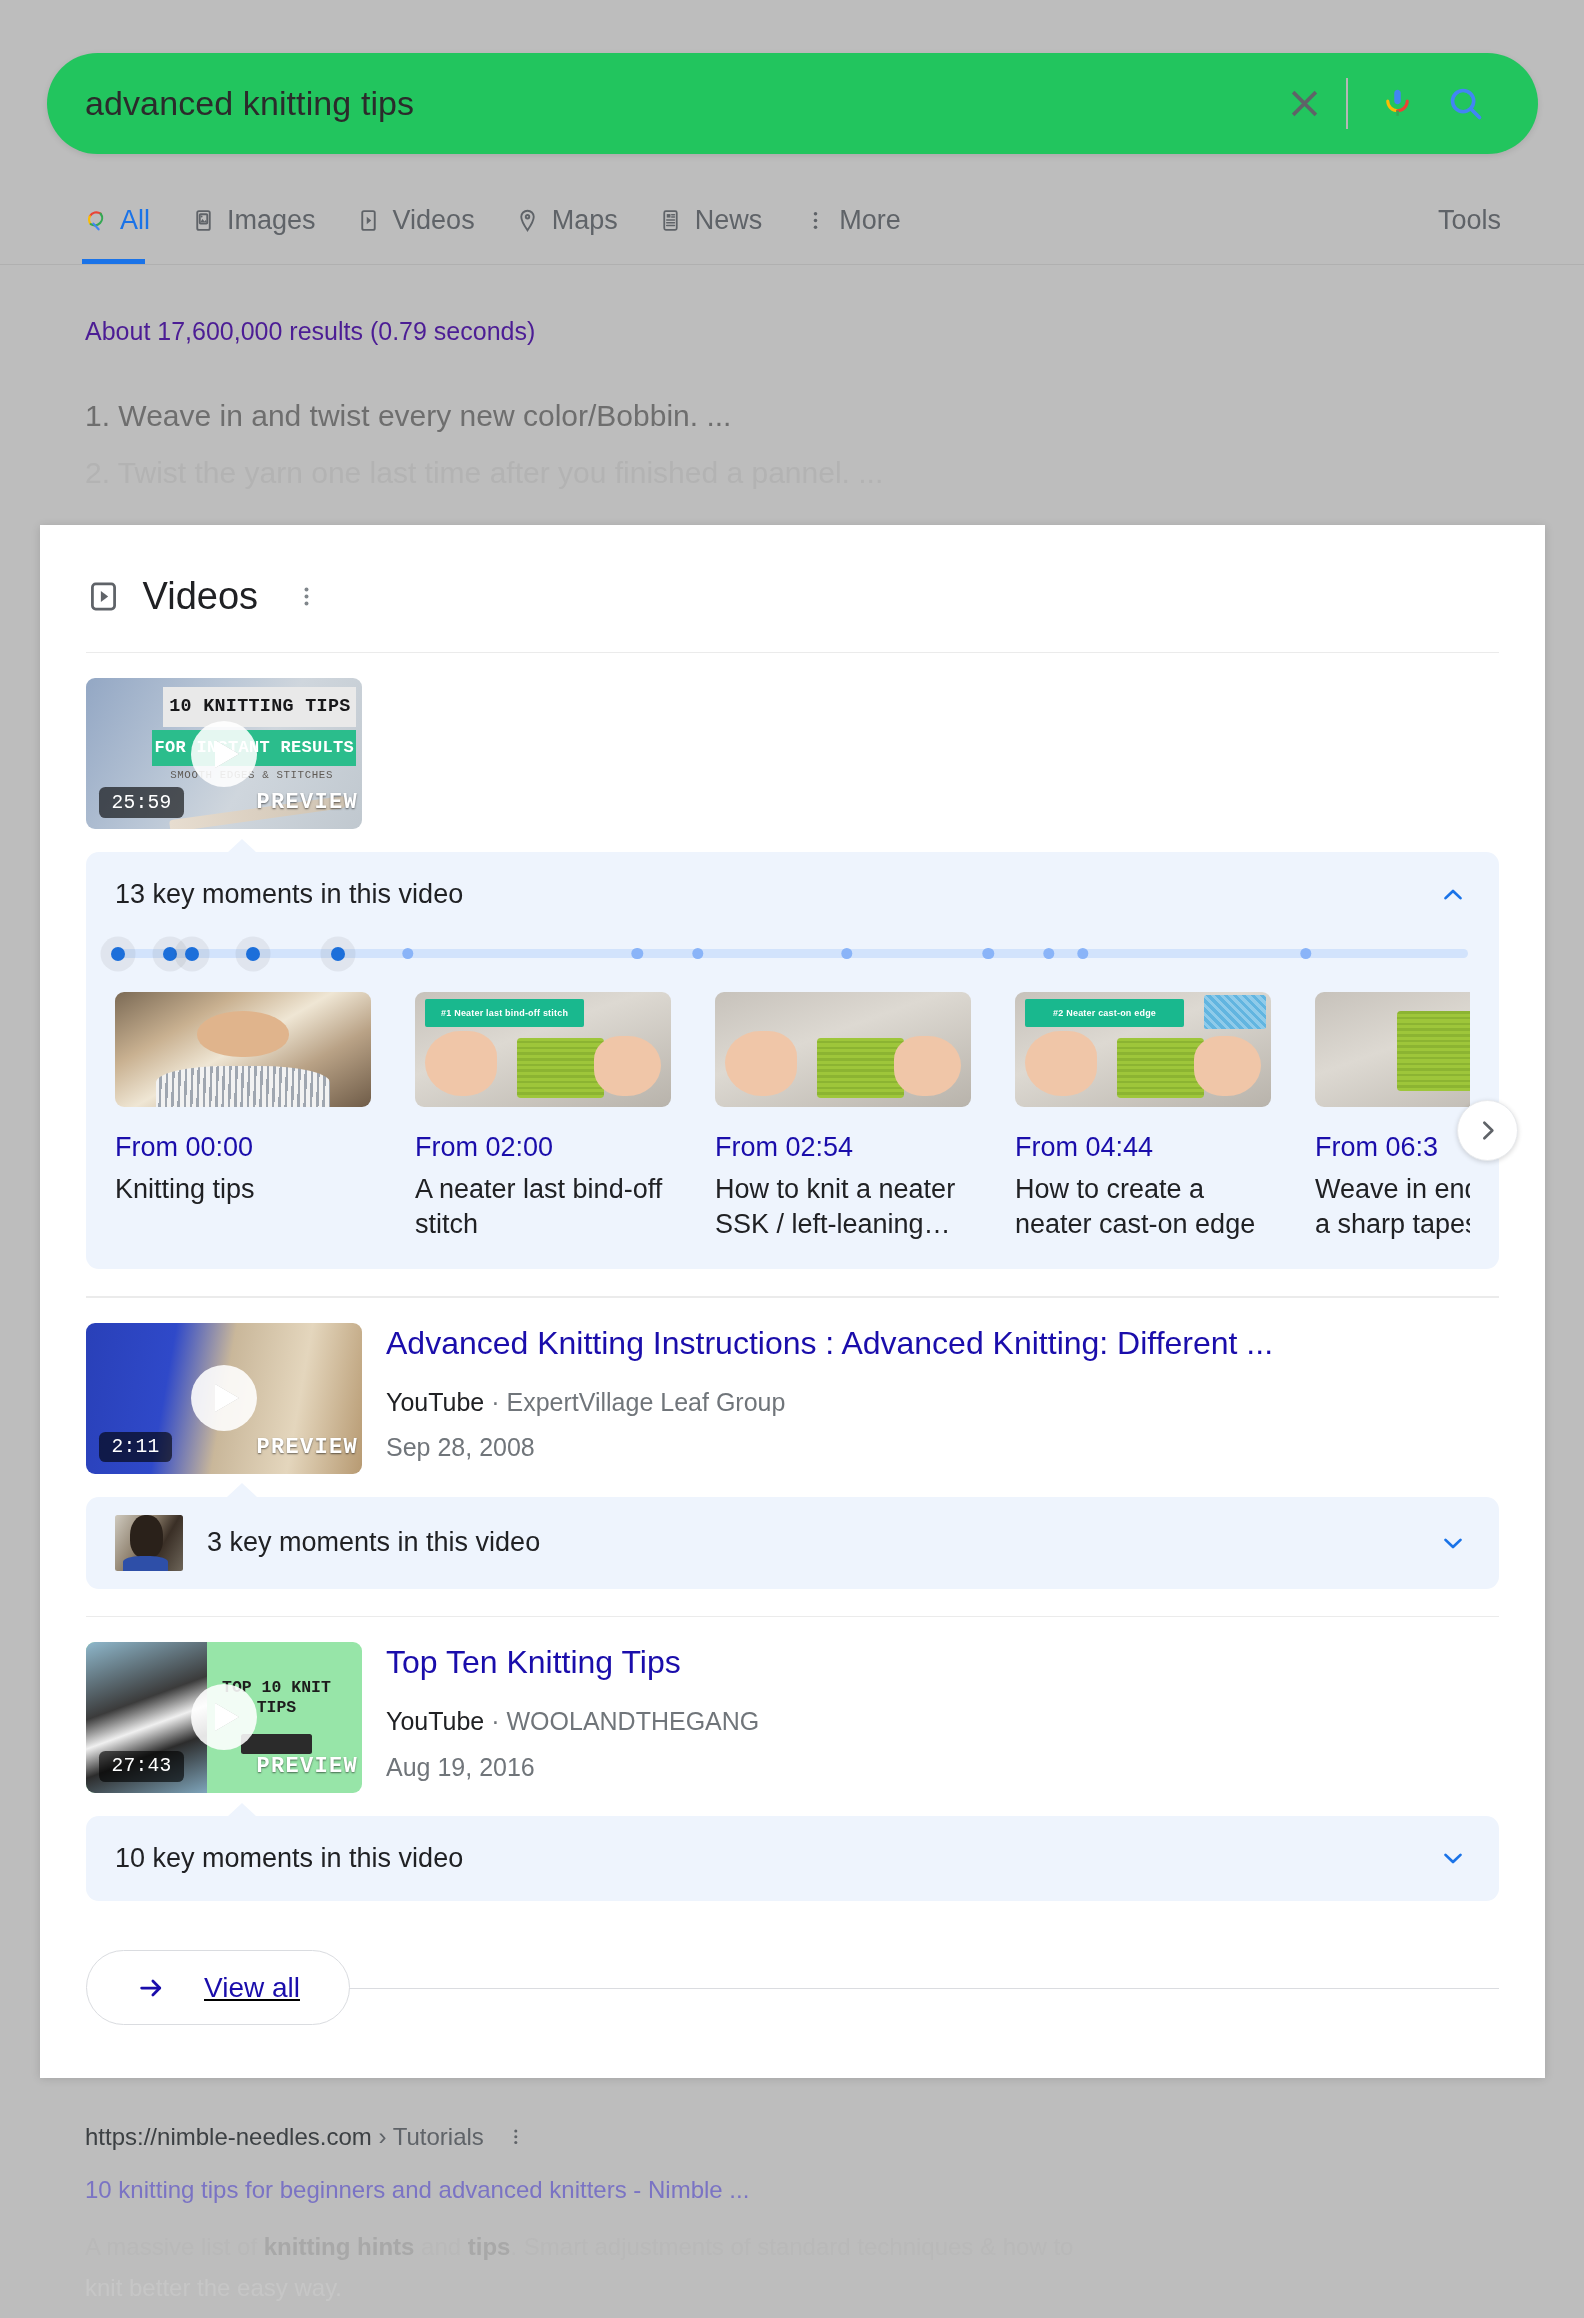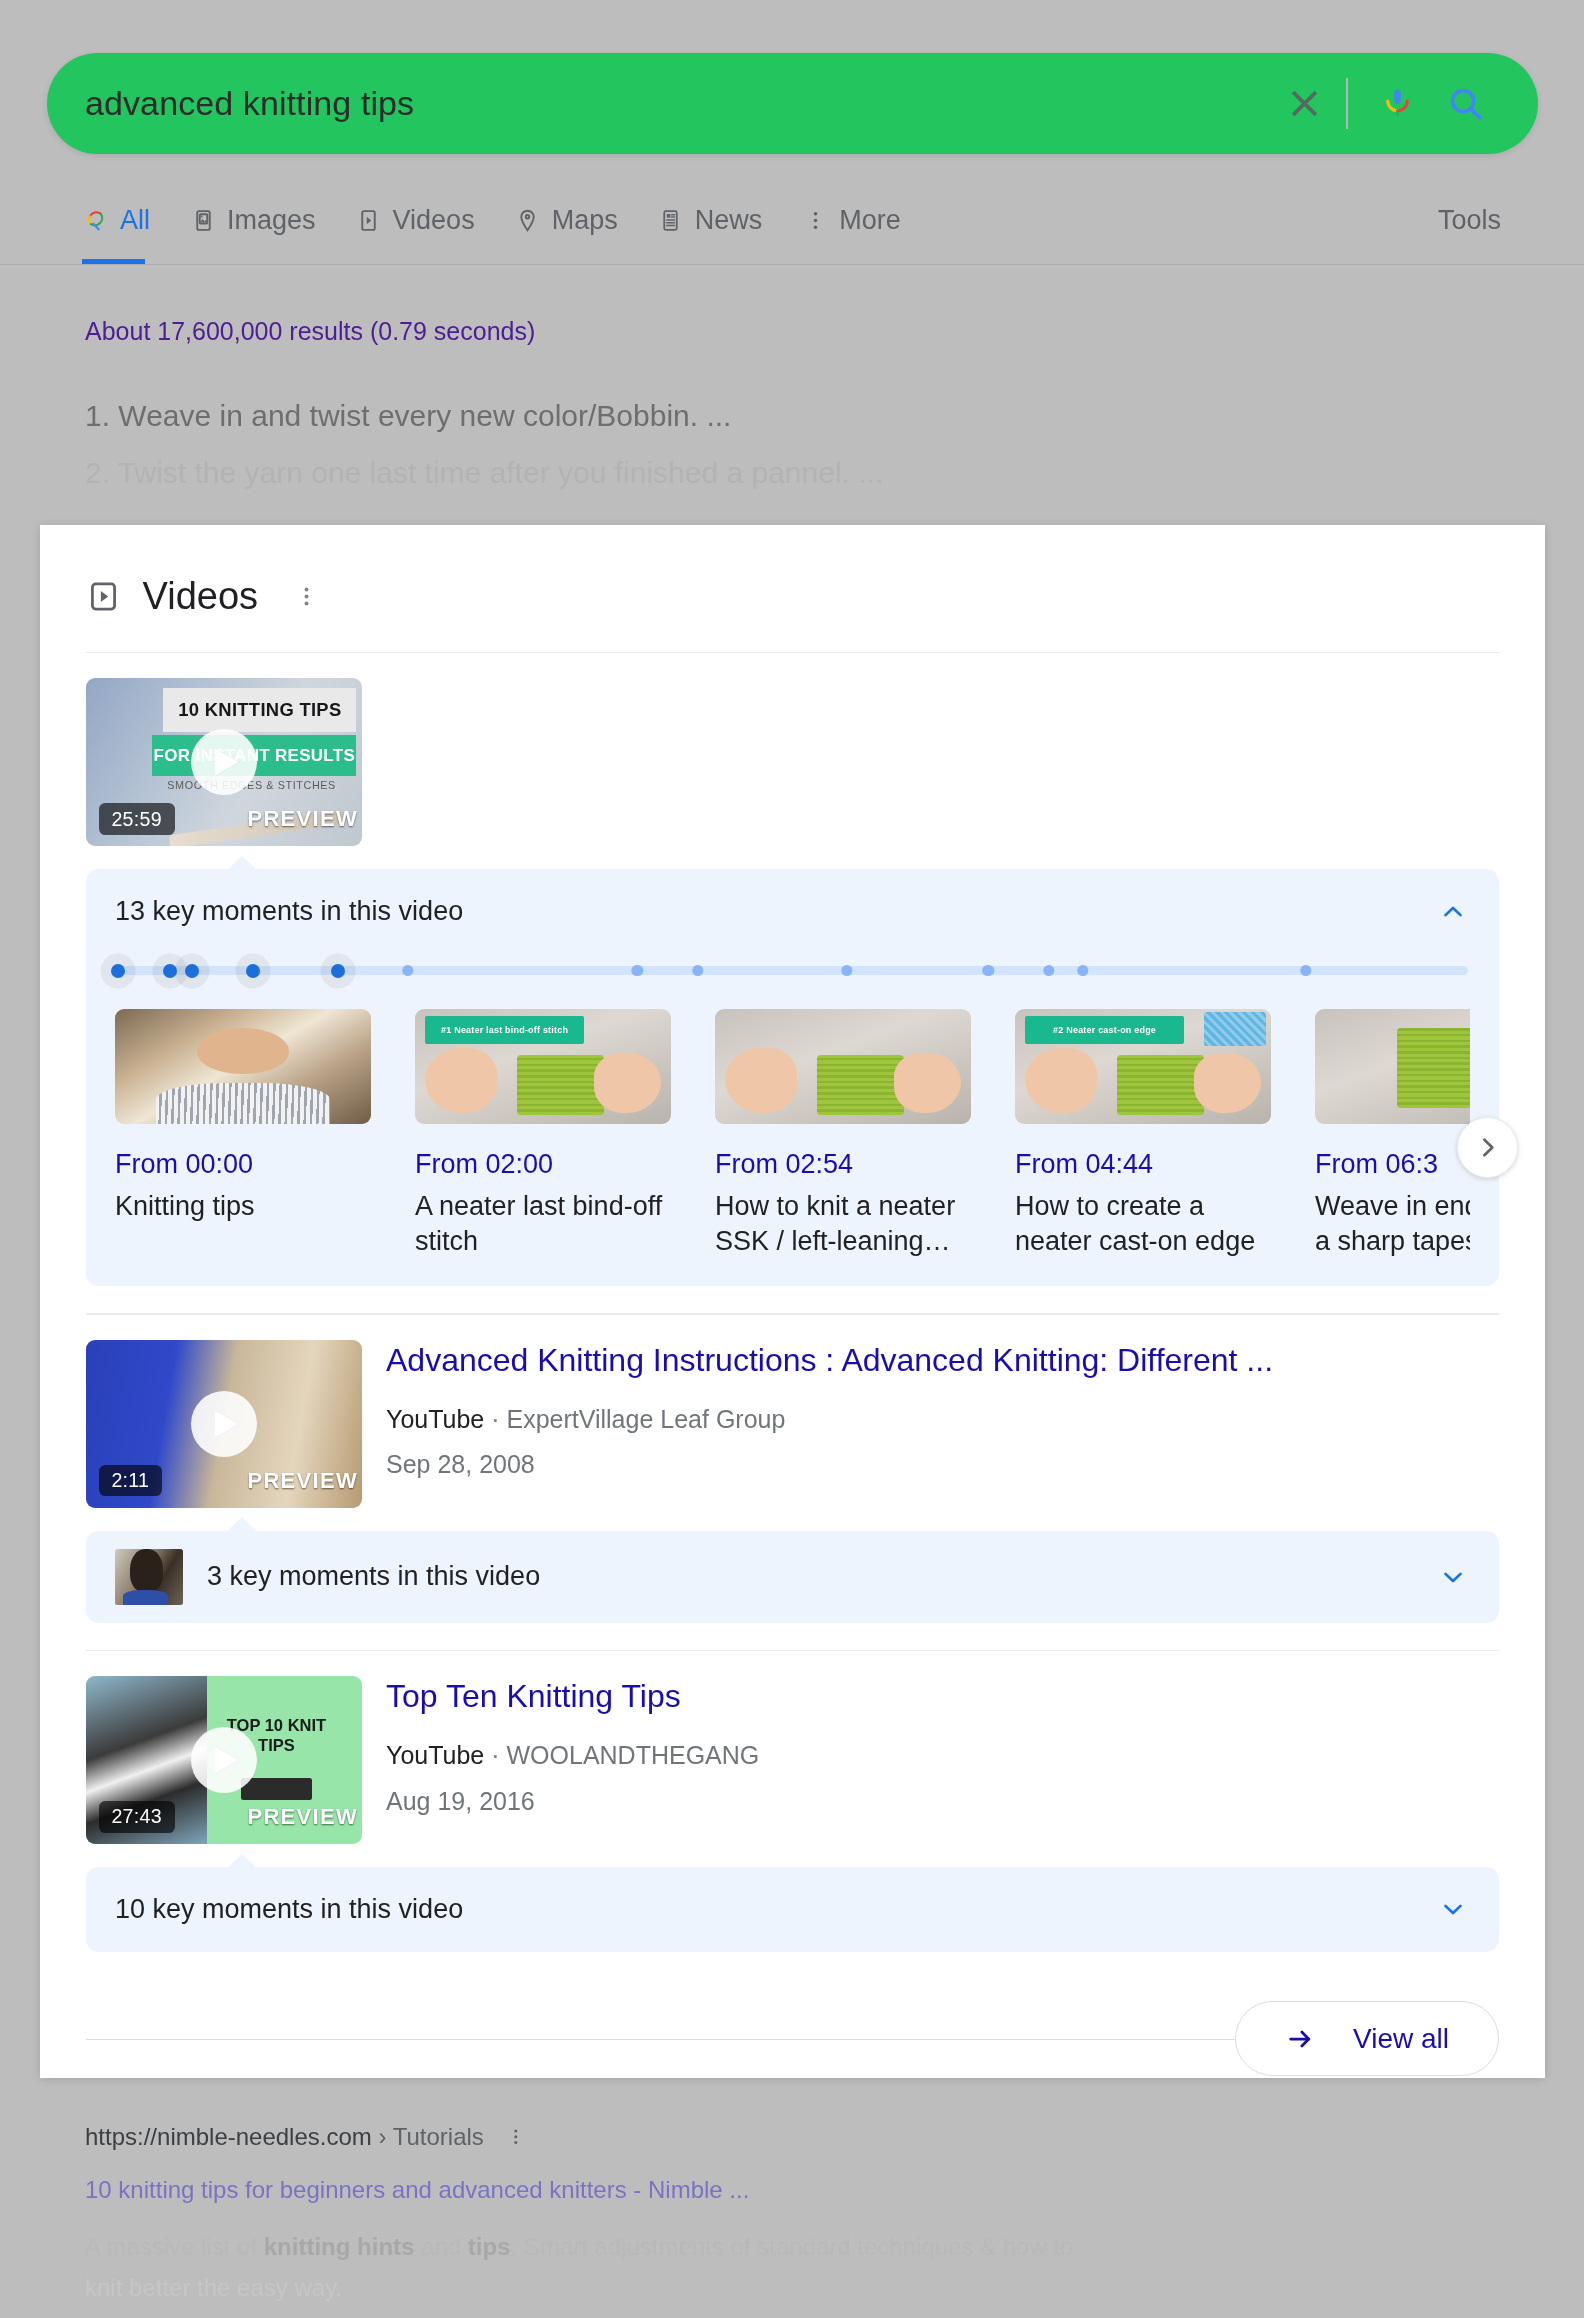--- a/index.html
+++ b/index.html
@@ -117,21 +117,21 @@
   #videos-header { display: flex; align-items: center; gap: 21.6px; height: 61px; }
   #videos-header-icon { width: 35px; height: 35px; display: inline-flex; }
   #videos-header-title { font-size: 38px; color: #202124; }
   #videos-header-kebab { display: inline-flex; margin-left: 14px; cursor: pointer; }
   #header-rule { height: 1.3px; background: #ebebeb; margin: 25px 0 0 0; }
 
   
   .video-row { display: flex; gap: 24px; padding-top: 25px; }
   .thumb {
     position: relative; flex: none;
-    width: 276px; height: 168px; border-radius: 9px; overflow: hidden;
+    width: 276px; height: 151px; border-radius: 9px; overflow: hidden; font-family: Liberation Mono, monospace;
   }
   .thumb .play {
     position: absolute; left: 50%; top: 50%;
     transform: translate(-50%,-50%);
     width: 66px; height: 66px; border-radius: 50%;
     background: rgba(255,255,255,.88);
     display: flex; align-items: center; justify-content: center;
   }
   .thumb .play::after {
     content: ""; display: block;
@@ -211,21 +211,21 @@
     background: #fff; border: 1.3px solid #e8eaed;
     box-shadow: 0 1.3px 5px rgba(0,0,0,.16);
     display: flex; align-items: center; justify-content: center; cursor: pointer;
   }
 
   .row-rule { height: 1.3px; background: #ebebeb; margin-top: 27px; }
 
   
   #viewall-wrap {
     position: relative; margin-top: 49px; height: 76px;
-    display: flex; align-items: center; justify-content: flex-end;
+    display: flex; align-items: center; justify-content: flex-start; text-decoration: underline;
   }
   #viewall-line { position: absolute; left: 0; right: 0; top: 38px; height: 1.3px; background: #dadce0; }
   #viewall-btn {
     position: relative; z-index: 2;
     display: flex; align-items: center; gap: 38px;
     height: 75px; padding: 0 49px;
     background: #fff; border: 1.3px solid #dadce0; border-radius: 38px;
     font-size: 28px; color: #1a0dab; cursor: pointer;
   }
   #viewall-arrow { display: inline-flex; }

